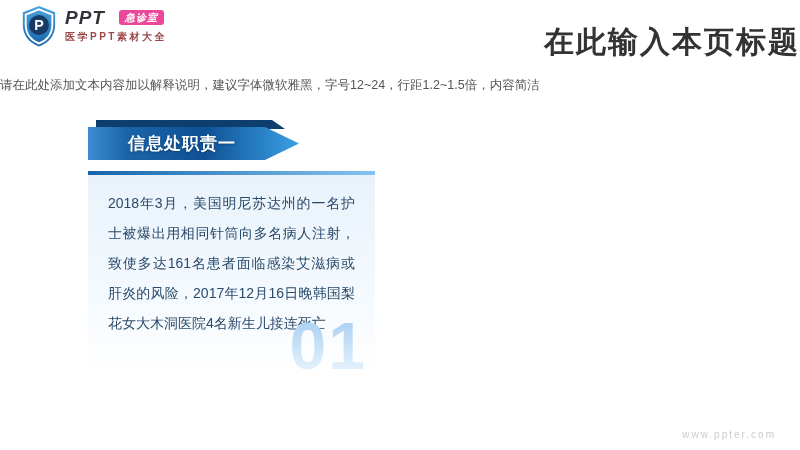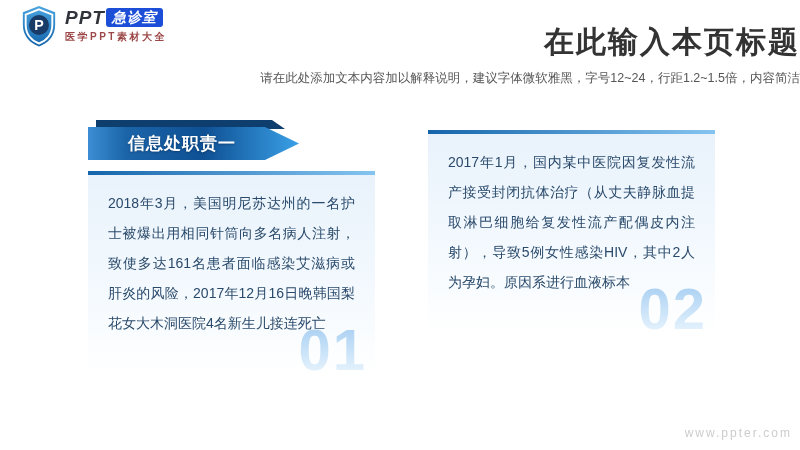--- a/index.html
+++ b/index.html
@@ -3,58 +3,58 @@
 <meta charset="utf-8">
 <style>
   html,body{margin:0;padding:0;background:#fff;}
   .stage{position:relative;width:800px;height:450px;background:#ffffff;overflow:hidden;
          font-family:"Liberation Sans","DejaVu Sans",sans-serif;}
 
   
   .logo{position:absolute;left:20px;top:5px;display:flex;align-items:flex-start;gap:7px;}
   .shield{width:38px;height:42px;display:block;}
   .brand-text{padding-top:3px;}
-  .brand-row{display:flex;align-items:center;gap:1px;}
+  .brand-row{display:flex;align-items:center;gap:14px;}
   .brand-ppt{font-weight:800;font-style:italic;font-size:19px;color:#30343a;letter-spacing:1px;line-height:1;}
-  .brand-badge{background:#1d4ed8;color:#fff;font-size:14px;font-weight:700;font-style:italic;
+  .brand-badge{background:#ec4899;color:#fff;font-size:10px;font-weight:700;font-style:italic;
                padding:2px 6px;border-radius:3px;letter-spacing:1px;line-height:1.1;}
   .brand-tagline{font-size:10px;color:#9c4747;letter-spacing:2.5px;margin-top:3px;font-weight:700;}
 
   
   .title{position:absolute;left:0;top:22px;width:100%;margin:0;text-align:right;
          font-size:30px;font-weight:800;color:#333;letter-spacing:2px;}
-  .subtitle{position:absolute;left:0;top:69px;width:100%;text-align:right;
+  .subtitle{position:absolute;left:0;top:76px;width:100%;text-align:left;
             font-size:12.5px;color:#555;line-height:1.55;}
 
   
   .card-col{position:absolute;top:120px;width:287px;}
   .card-col.left{left:88px;}
   .card-col.right{left:428px;}
 
   .banner{position:relative;width:212px;height:41px;}
   .banner svg{position:absolute;left:0;top:0;width:212px;height:41px;display:block;}
   .banner-label{position:absolute;left:0;top:7px;width:188px;height:32px;
                 display:flex;align-items:center;justify-content:center;
                 color:#fff;font-size:17px;font-weight:700;letter-spacing:1px;
                 text-shadow:0 1px 2px rgba(0,30,60,.45);}
 
   .card{margin-top:10px;}
   .card-topline{height:4px;background:linear-gradient(90deg,#1565ab,#85c4f0);}
   .card-inner{position:relative;height:200px;
               background:linear-gradient(180deg,#e9f2fb 0%,#f3f9fe 55%,#ffffff 100%);
               padding:14px 20px 0 20px;box-sizing:border-box;}
   .card-text{margin:0;font-size:14px;line-height:2.14;color:#2a4a6b;text-align:justify;}
-  .card-number{position:absolute;right:8px;bottom:-4px;font-size:58px;font-weight:800;
+  .card-number{position:absolute;right:8px;bottom:-4px;font-size:66px;font-weight:800;
                letter-spacing:2px;line-height:1;
                background:linear-gradient(180deg,#a3ccf1 0%,#cfe6f9 60%,#eef7fe 100%);
                -webkit-background-clip:text;background-clip:text;
                color:#b9d9f6;-webkit-text-fill-color:transparent;}
 
   
-  .watermark{position:absolute;right:8px;bottom:10px;font-size:12px;color:#cccccc;letter-spacing:2px;}
+  .watermark{position:absolute;right:24px;bottom:10px;font-size:10px;color:#cccccc;letter-spacing:2px;}
 </style>
 </head>
 <body>
 
 <div class="stage">
 
   <header class="logo">
     <svg class="shield" viewBox="0 0 40 44">
       <defs>
         <linearGradient id="sg" x1="0" y1="0" x2="0" y2="1">
@@ -100,24 +100,17 @@
     <div class="card">
       <div class="card-topline"></div>
       <div class="card-inner">
         <p class="card-text">2018年3月，美国明尼苏达州的一名护士被爆出用相同针筒向多名病人注射，致使多达161名患者面临感染艾滋病或肝炎的风险，2017年12月16日晚韩国梨花女大木洞医院4名新生儿接连死亡</p>
         <span class="card-number">01</span>
       </div>
     </div>
   </section>
 
   <section class="card-col right">
-    <div class="card">
-      <div class="card-topline"></div>
-      <div class="card-inner">
-        <p class="card-text">2017年1月，国内某中医院因复发性流产接受封闭抗体治疗（从丈夫静脉血提取淋巴细胞给复发性流产配偶皮内注射），导致5例女性感染HIV，其中2人为孕妇。原因系进行血液标本</p>
-        <span class="card-number">02</span>
-      </div>
-    </div>
   </section>
 
   <div class="watermark">www.ppter.com</div>
 
 </div>
 
 </body></html>

